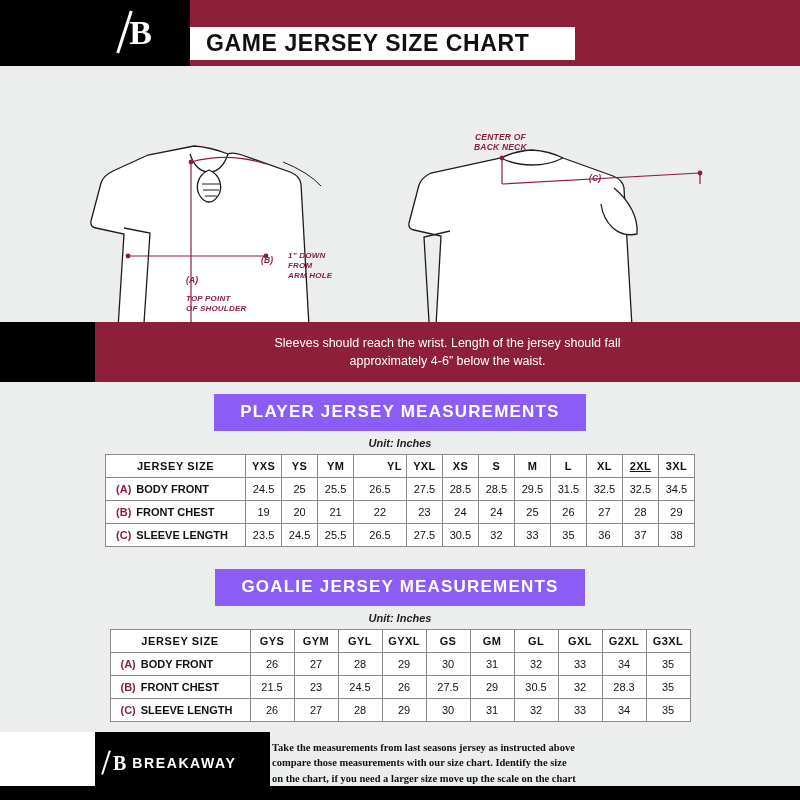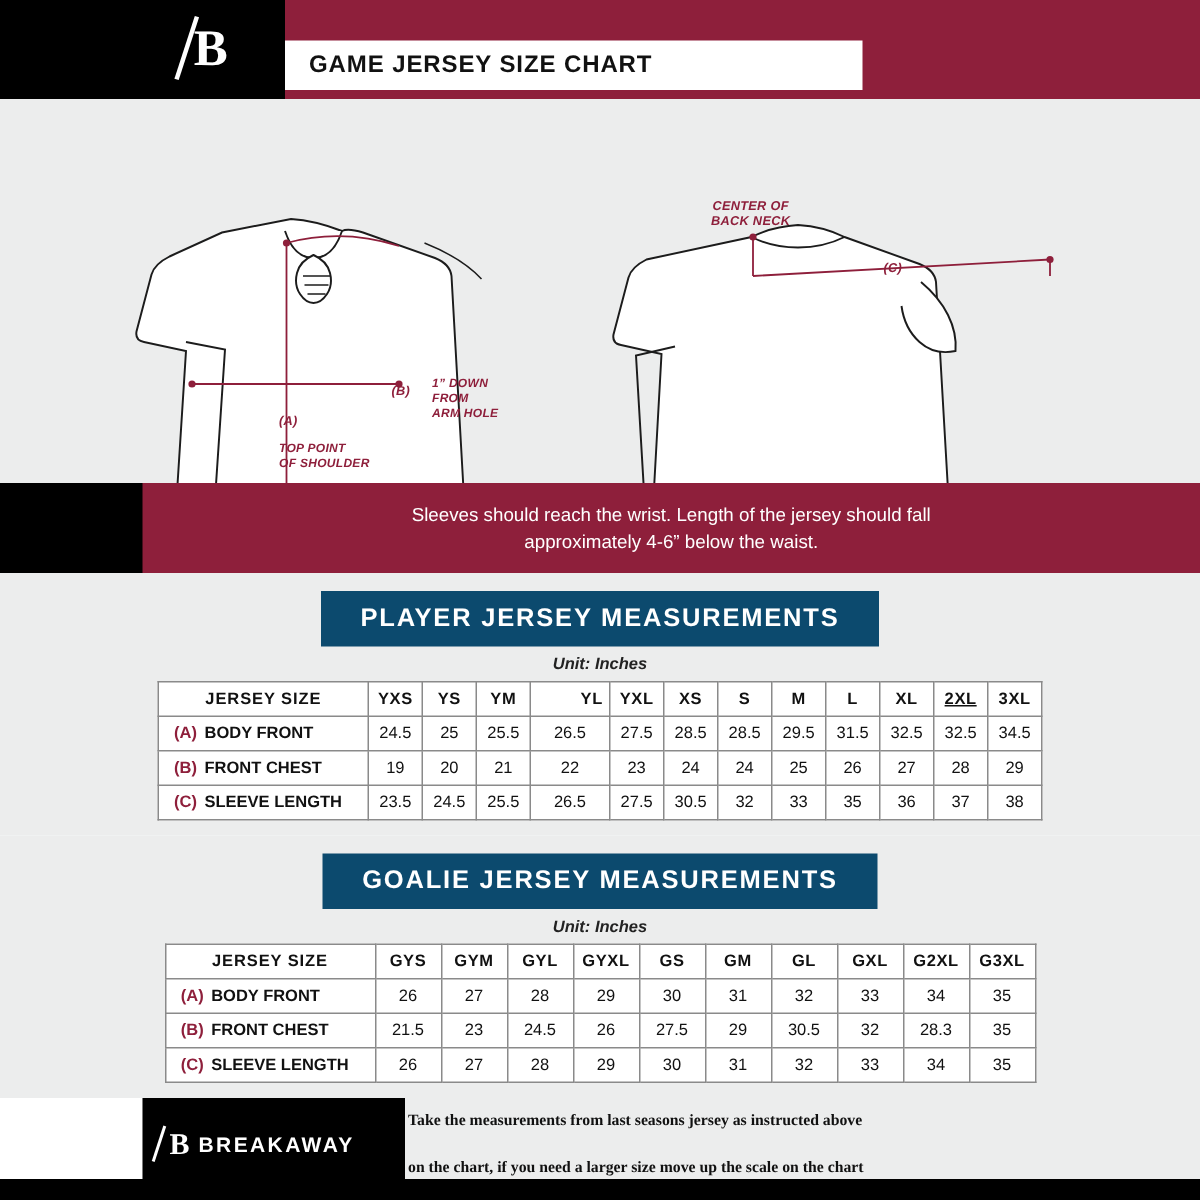--- a/index.html
+++ b/index.html
@@ -12,37 +12,37 @@
   .page { position:relative; width:800px; height:800px; background:#ffffff; }
 
   
   .header { position:relative; height:66px; background:#000; }
   .header .maroon-left { position:absolute; left:95px; top:0; width:705px; height:66px; background:#8e1f3b; }
   .header .black-strip { position:absolute; left:0; top:0; width:190px; height:66px; background:#000; }
   .logo-box { position:absolute; left:100px; top:4px; width:80px; height:58px; display:flex; align-items:center; justify-content:center; }
   .logo-b { color:#fff; font-family:"Liberation Serif", serif; font-weight:bold; font-size:34px; letter-spacing:-1px; position:relative; }
   .logo-b .slash { position:absolute; left:-6px; top:-4px; width:3px; height:44px; background:#fff; transform:rotate(18deg); }
   .title-plate { position:absolute; left:190px; top:27px; width:385px; height:33px; background:#fff; display:flex; align-items:center; }
-  .title-plate h1 { margin:0; padding-left:16px; font-size:16px; font-weight:bold; letter-spacing:0.6px; color:#111; font-family:"Liberation Sans", sans-serif; }
+  .title-plate h1 { margin:0; padding-left:16px; font-size:23px; font-weight:bold; letter-spacing:0.6px; color:#111; font-family:"Liberation Sans", sans-serif; }
 
   
   .illus { position:relative; height:256px; background:#eceded; }
   .illus .inner { position:absolute; inset:0; }
   .annot { position:absolute; color:#8e1f3b; font-size:8.5px; font-weight:bold; font-style:italic; line-height:1.22; letter-spacing:0.2px; }
   .annot.small { font-size:8px; }
 
   
   .note-band { position:relative; height:60px; background:#8e1f3b; }
   .note-band .blk-l { position:absolute; left:0; top:0; width:95px; height:60px; background:#000; }
   .note-text { position:absolute; left:95px; right:0; top:0; height:60px; display:flex; flex-direction:column; align-items:center; justify-content:center; color:#fff; font-size:12.5px; line-height:1.45; }
 
   
   .sec { position:relative; background:#eceded; }
   .sec-head { display:flex; justify-content:center; padding-top:12px; }
-  .sec-head .plate { background:#0c4a6e; color:#fff; font-size:17px; font-weight:bold; letter-spacing:1.2px; padding:8px 26px 9px; font-family:"Liberation Sans", sans-serif; }
+  .sec-head .plate { background:#8b5cf6; color:#fff; font-size:17px; font-weight:bold; letter-spacing:1.2px; padding:8px 26px 9px; font-family:"Liberation Sans", sans-serif; }
   .unit { text-align:center; font-size:11px; font-style:italic; font-weight:bold; color:#222; padding:6px 0 5px; }
 
   
   table.size { border-collapse:collapse; margin:0 auto; background:#ffffff; }
   table.size td, table.size th { border:1px solid #8a8a8a; font-size:11px; color:#111; text-align:center; padding:5px 4px; font-weight:normal; }
   table.size th { font-weight:bold; letter-spacing:0.4px; }
   table.size td.rowlabel, table.size th.rowlabel { text-align:left; padding-left:10px; font-weight:bold; white-space:nowrap; }
   table.size th.hdrlabel { text-align:center; font-weight:bold; letter-spacing:0.6px; }
   .tag { color:#8e1f3b; font-weight:bold; margin-right:5px; }
 
@@ -275,20 +275,20 @@
     <div class="foot-logo">
       <span class="fb">
         <span class="slash"></span>
         <span>B</span>
       </span>
       <span class="fname">BREAKAWAY</span>
     </div>
     <div class="foot-text">
       <p>
         <span>Take the measurements from last seasons jersey as instructed above</span><br>
-        <br>
+        <span>compare those measurements  with our size chart. Identify the size</span><br>
         <span>on the chart, if you need a larger size move up the scale on the chart</span>
       </p>
     </div>
   </div>
 
   <div class="bottom-black"></div>
 </div>
 
 </body></html>

